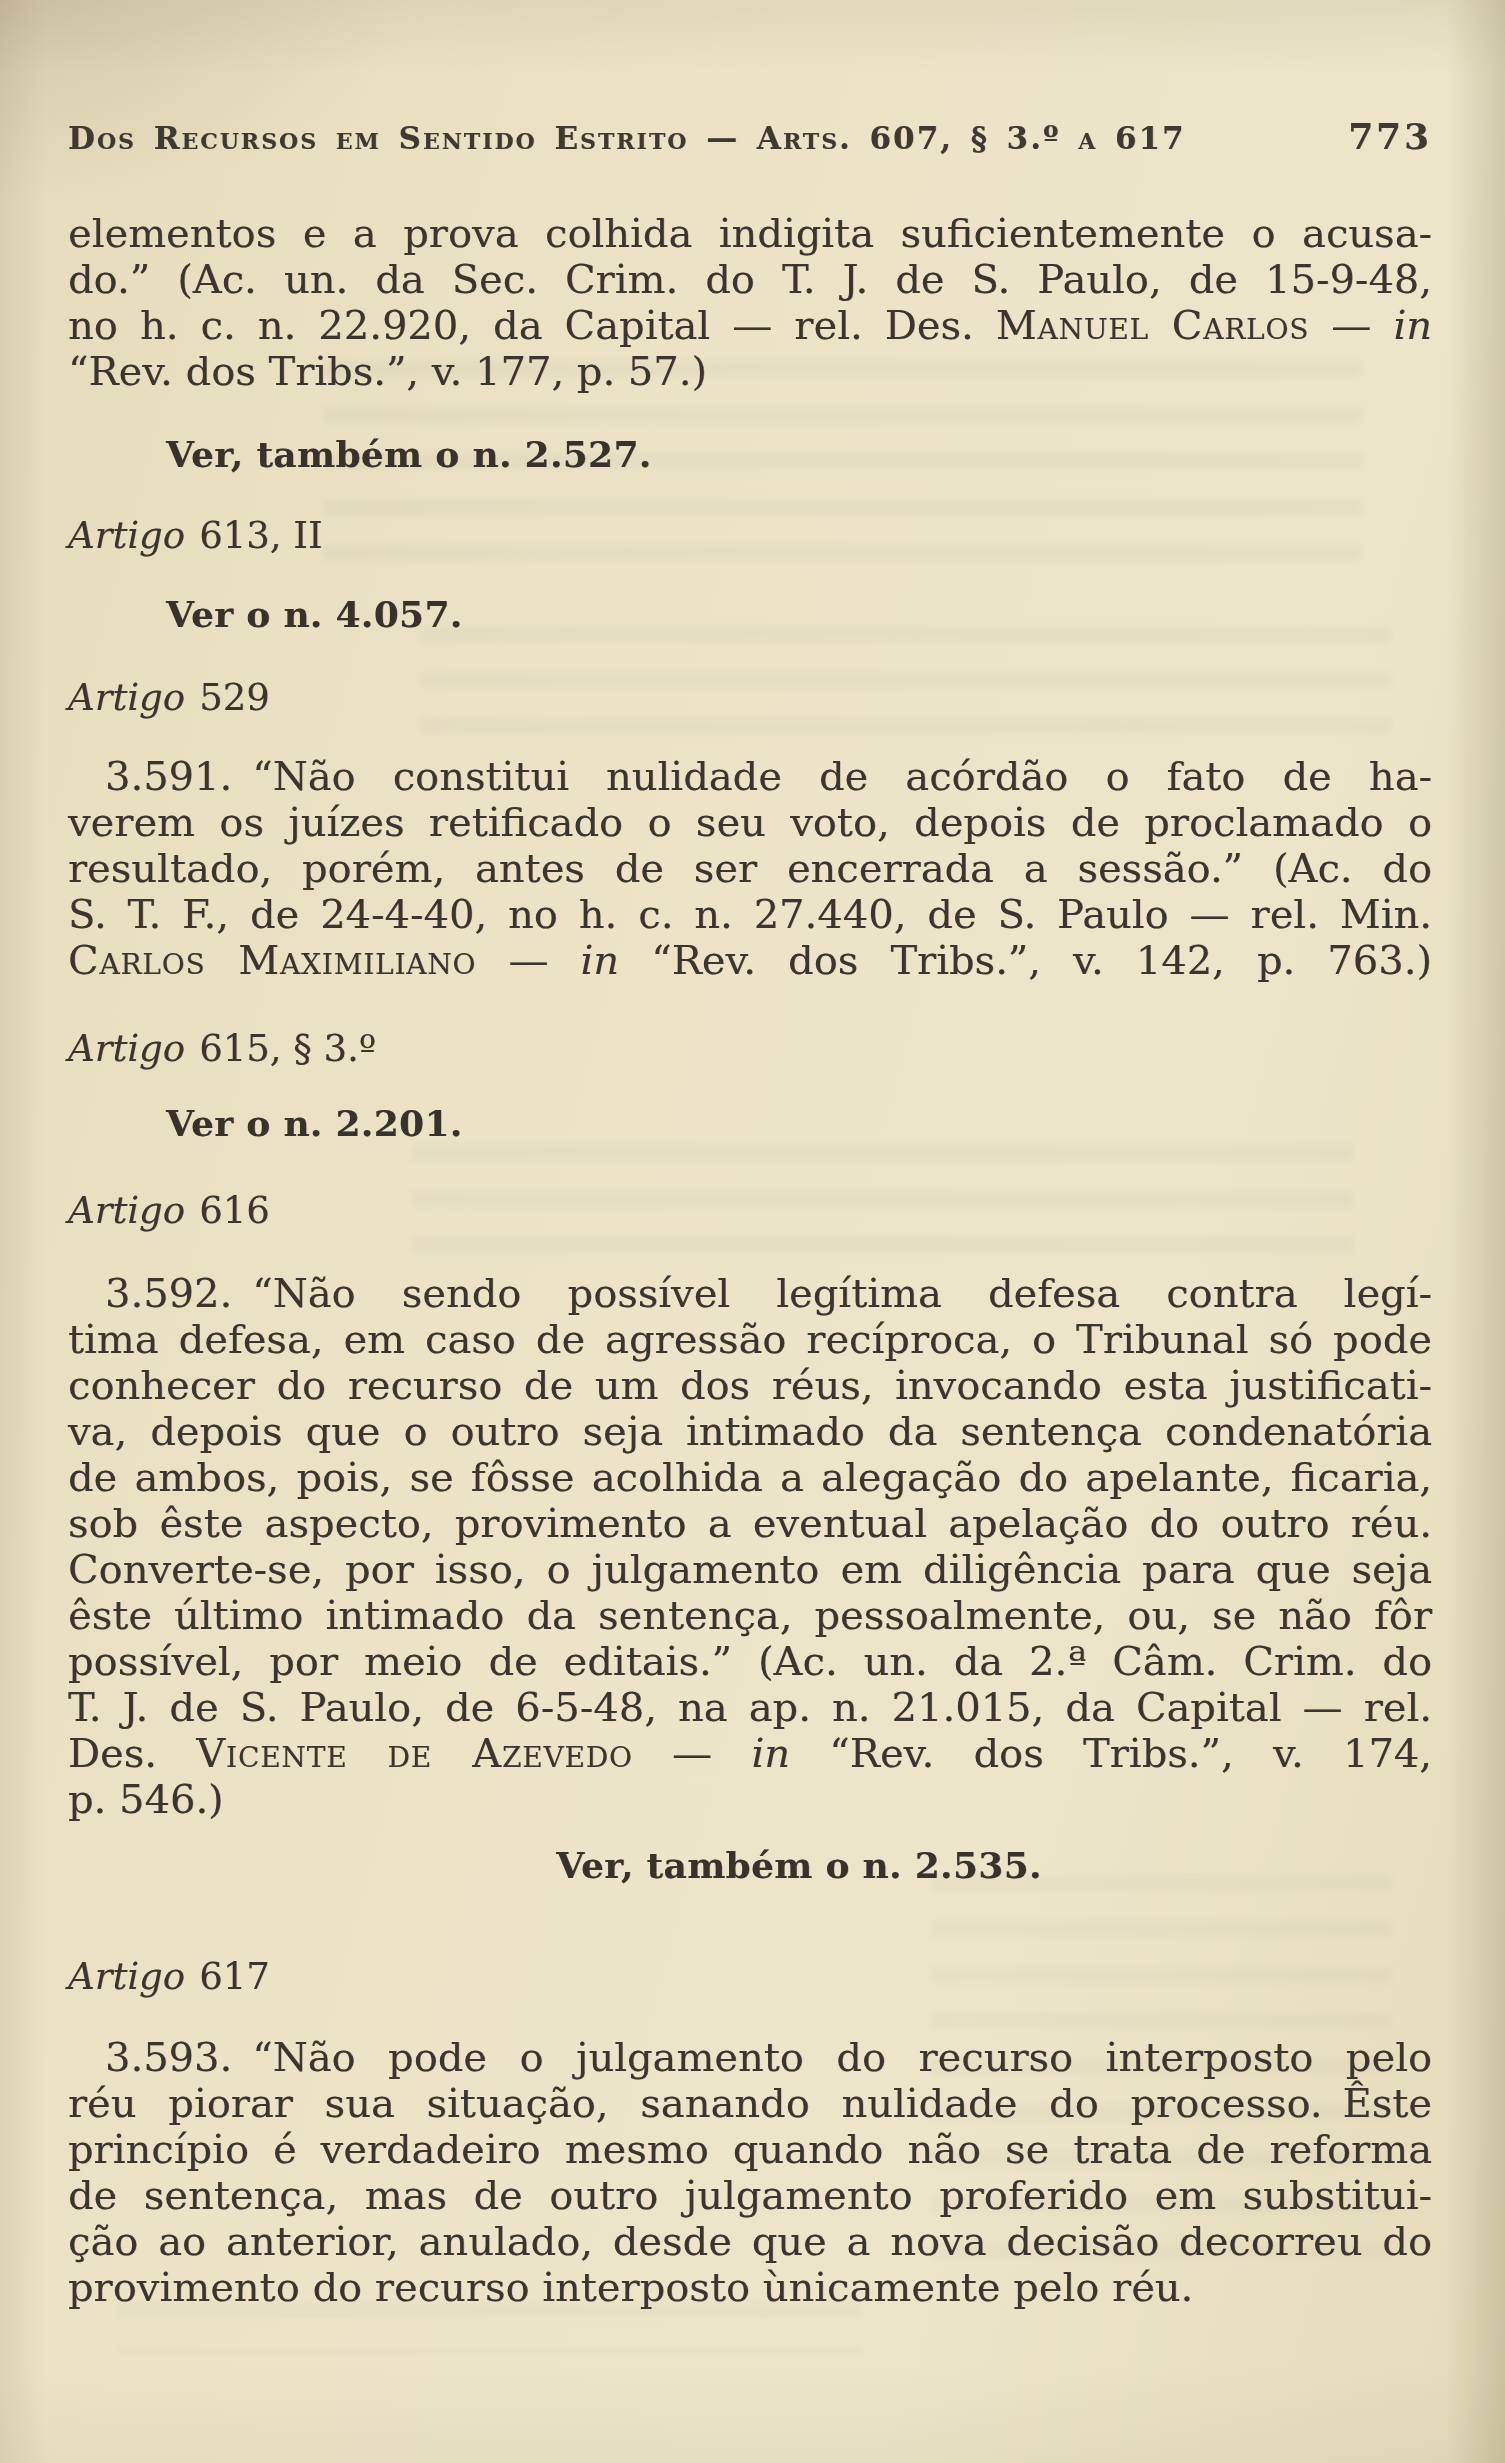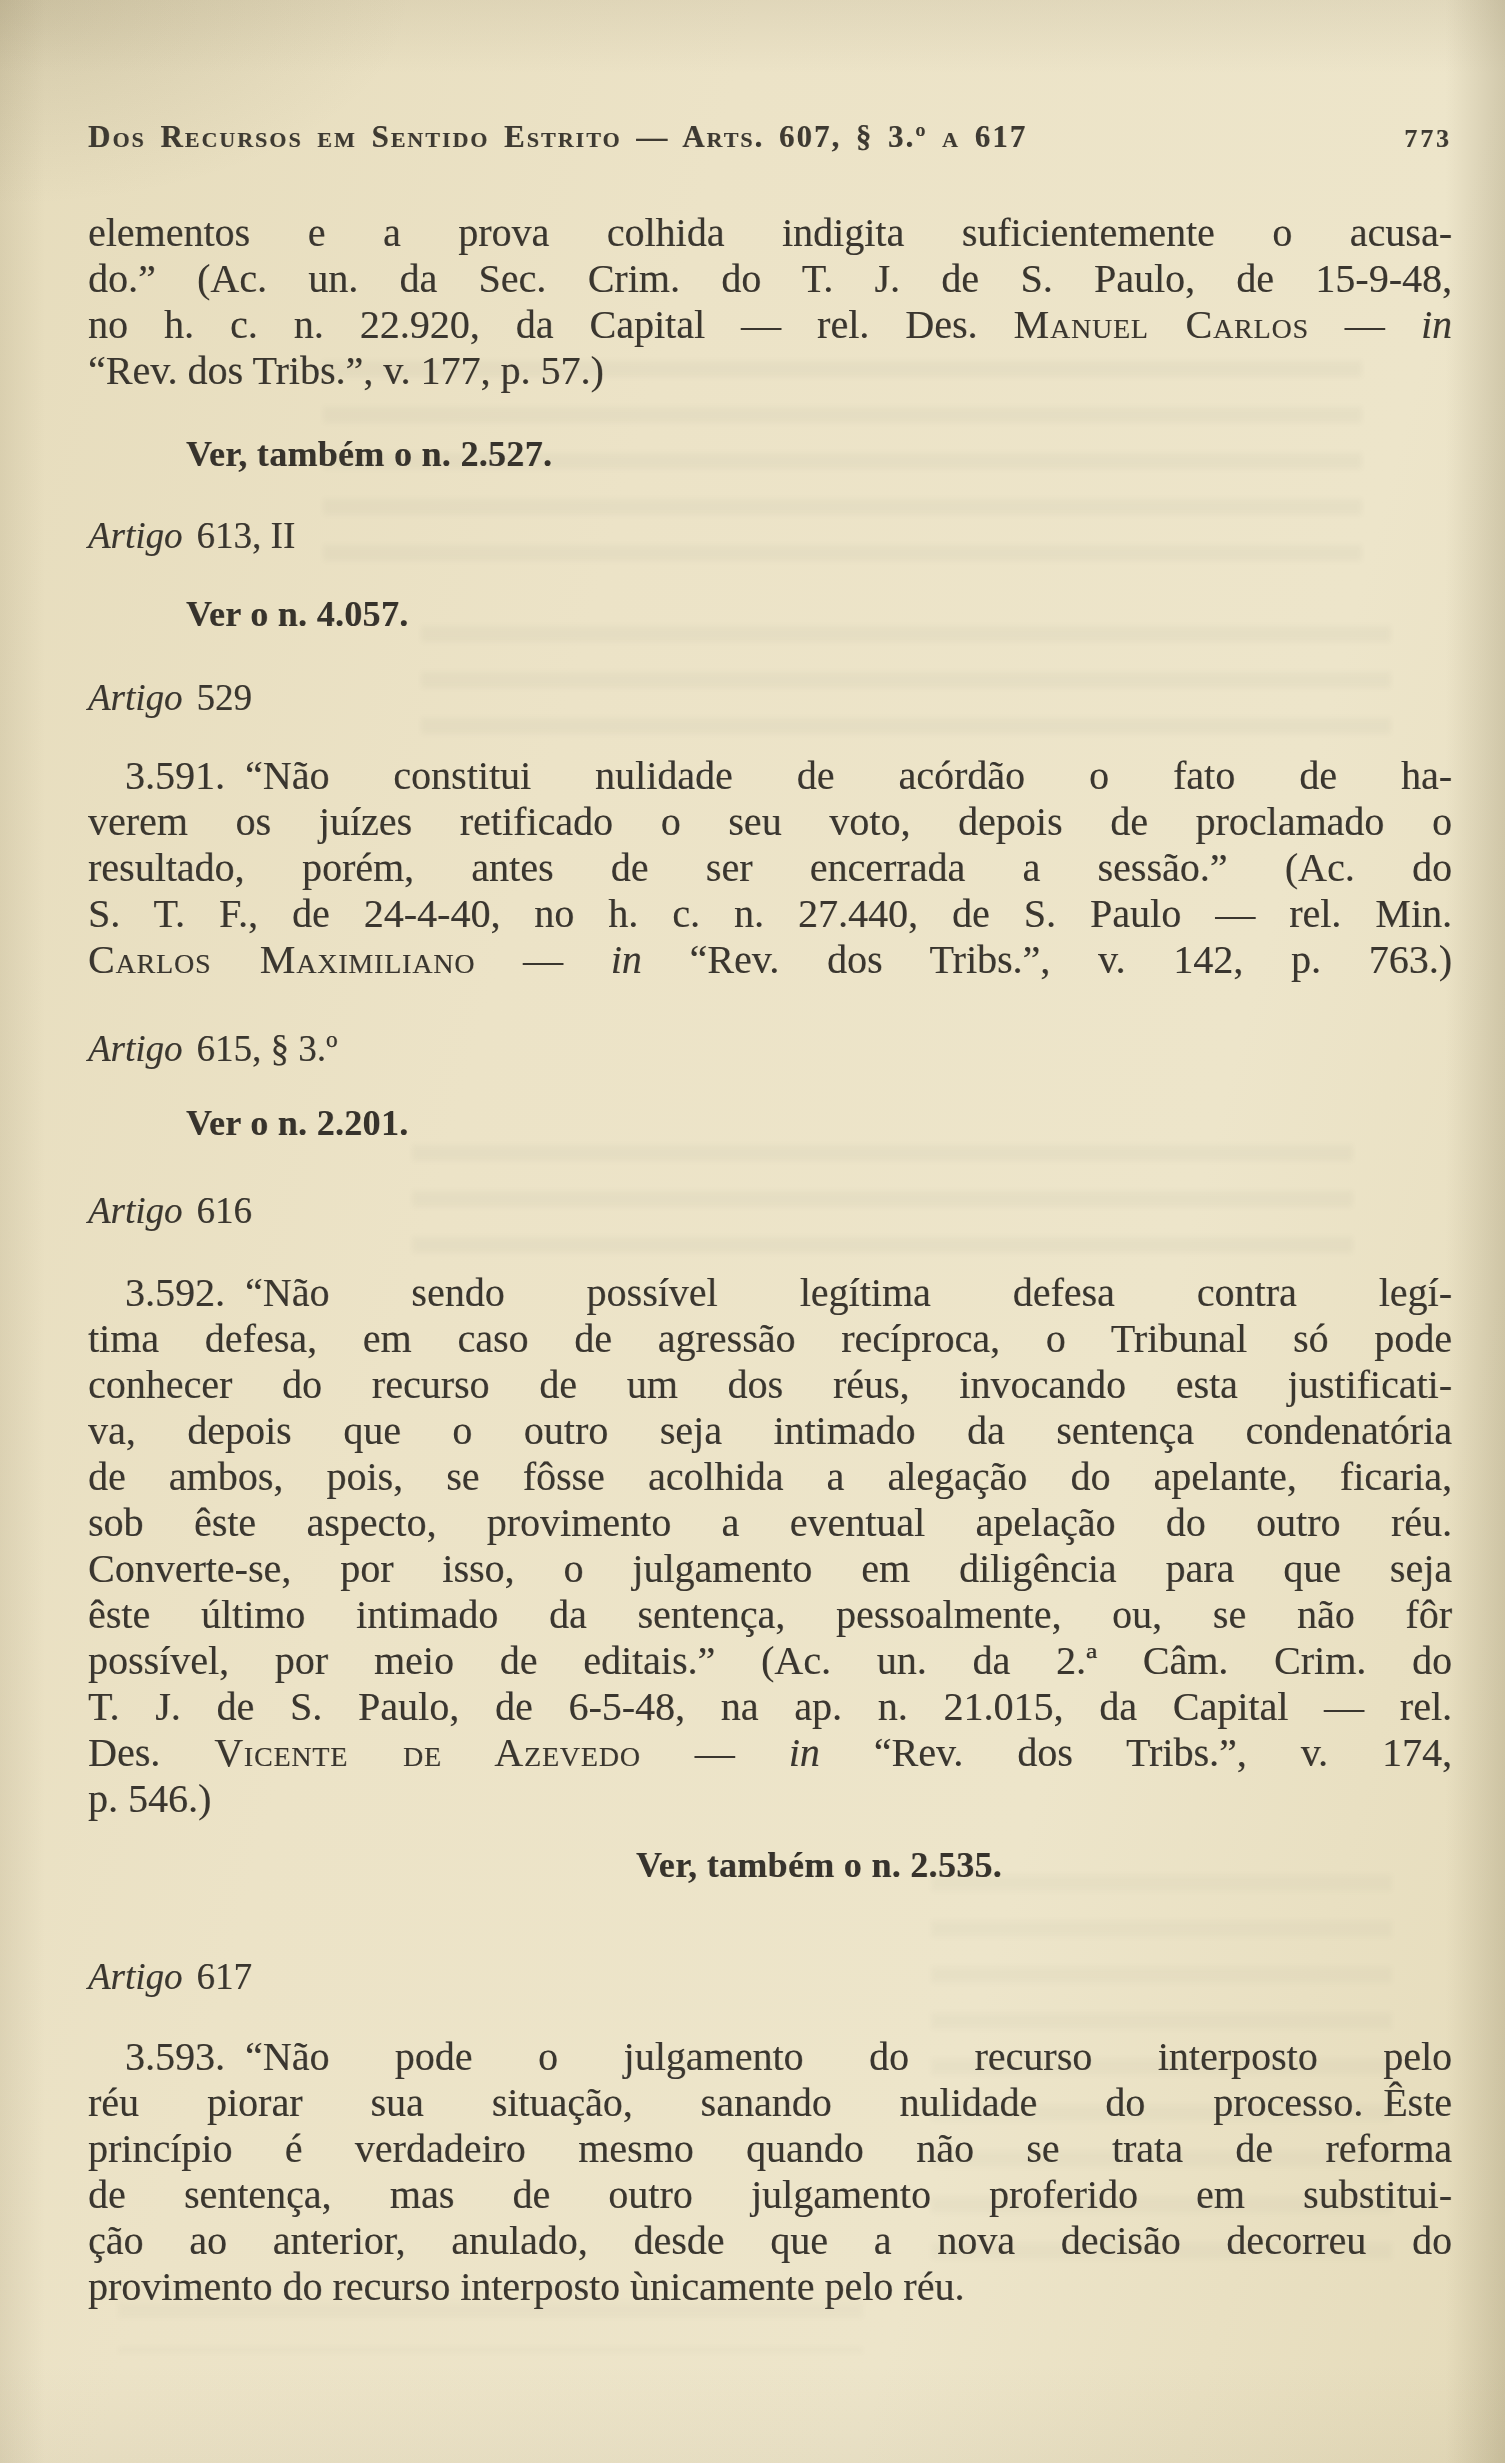--- a/index.html
+++ b/index.html
@@ -23,30 +23,29 @@
     background:repeating-linear-gradient(180deg,
       transparent 0 15.7px, rgba(105,112,92,0.65) 19.6px 32px, transparent 36px 46px);
   }
   .bleed.b1 { top:343px; left:323px; width:1039px; height:221px; }
   .bleed.b2 { top:608px; left:421px; width:970px; height:137px; }
   .bleed.b3 { top:1127px; left:412px; width:941px; height:137px; }
   .bleed.b4 { top:1857px; left:931px; width:461px; height:421px; opacity:0.06; }
   .bleed.b5 { top:2284px; left:118px; width:745px; height:69px; opacity:0.05; }
 
   .content {
-    position:absolute; left:88px; top:116px; width:1364px;
+    position:absolute; left:68px; top:116px; width:1364px;
     text-shadow:0.5px 0.3px 0.3px rgba(58,54,47,0.38);
-    font-family:Liberation Serif, serif;
   }
   .running-header {
     display:flex; justify-content:space-between; align-items:baseline;
     font-variant:small-caps; font-weight:bold; font-size:31px; line-height:41px;
     letter-spacing:2px; word-spacing:4.9px; color:#3e3a32;
   }
-  .rh-page { font-size:26px; letter-spacing:2.9px; font-variant:normal; }
+  .rh-page { font-size:36px; letter-spacing:2.9px; font-variant:normal; }
 
   .para { margin:0; }
   .ln {
     font-size:40px; line-height:46px;
     text-align:justify; text-align-last:justify; text-justify:inter-word;
     white-space:normal;
   }
   .ln.rag { text-align:left; text-align-last:left; }
   .ln.indent { text-indent:37px; }
   .sc { font-variant:small-caps; letter-spacing:0.8px; }

